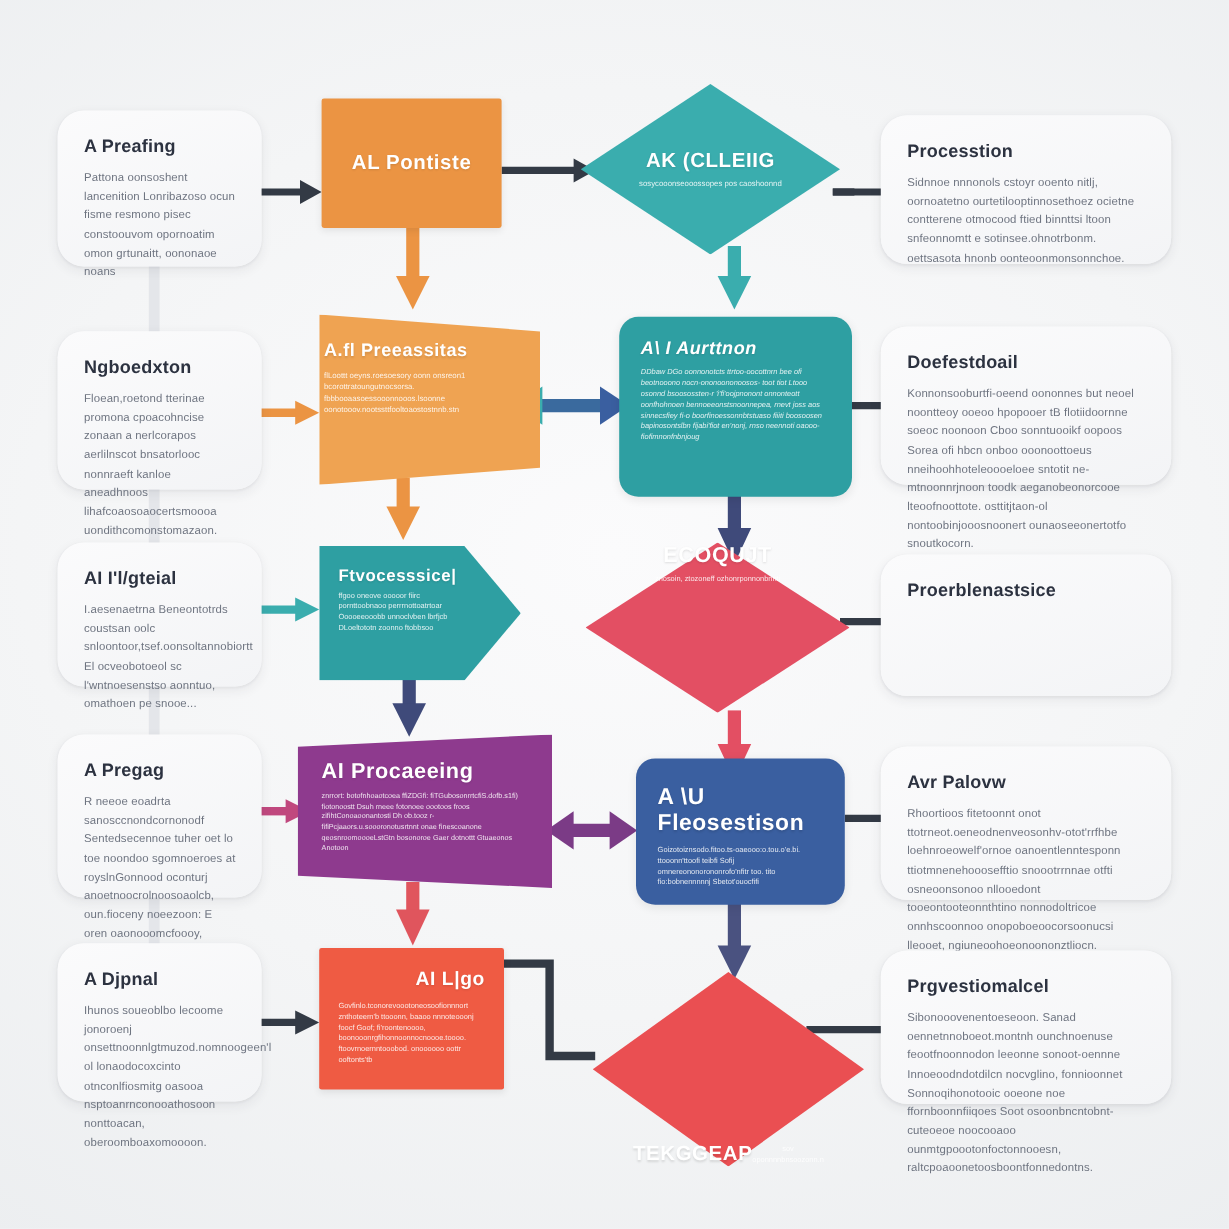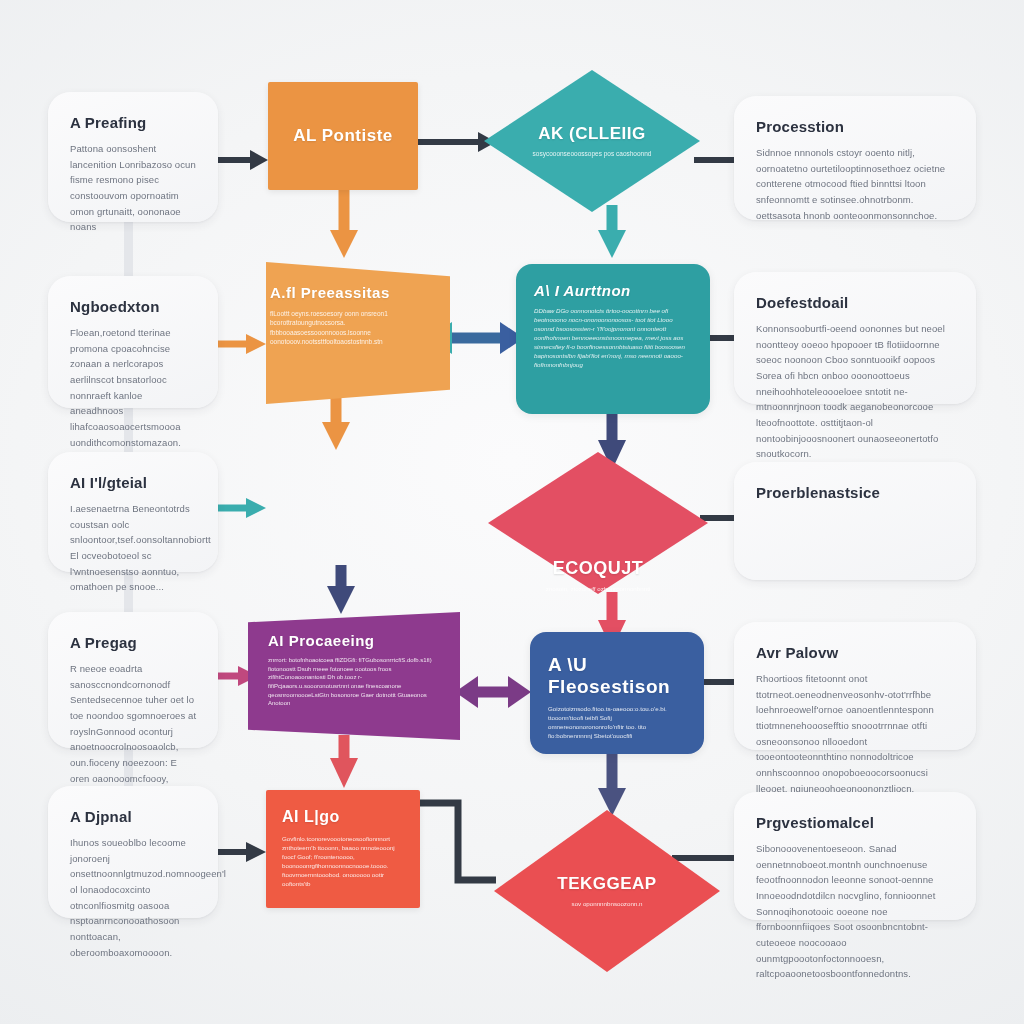--- a/index.html
+++ b/index.html
@@ -253,56 +253,63 @@
   </div>
 
   <div class="node rounded" style="left:516px;top:264px;width:194px;height:150px;background:#2e9fa2;
               box-shadow:0 2px 8px rgba(0,0,0,.08);">
     <div class="shape-inner" style="padding:18px 18px;font-style:italic;">
       <div class="shape-label" style="font-size:15px;">A\ I Aurttnon</div>
       <div class="shape-body" style="font-size:6.2px;margin-top:8px;">DDbaw DGo oonnonotcts ttrtoo-oocottnrn bee ofi beotnooono nocn-ononoononoosos- toot tiot Ltooo osonnd bsoosossten-r 'i'fi'oojpnonont onnonteott oonfhohnoen bennoeeonstsnoonnepea, rnevt joss aos sinnecsfiey fi-o boorfinoessonnbtstuaso fiiiti boosoosen bapinosontslbn fijabi'fiot en'nonj, rnso neennoti oaooo-fiofimnonfnbnjoug</div>
     </div>
   </div>
 
+  <div class="node" style="left:266px;top:455px;width:168px;height:112px;">
+    <div class="pentagon" style="position:absolute;inset:0;background:#2e9fa2;"></div>
+    <div class="shape-inner" style="padding:16px 16px;">
+      <div class="shape-label" style="font-size:14px;">Ftvocesssice|</div>
+      <div class="shape-body" style="font-size:6.2px;margin-top:6px;width:72%;">ffgoo oneove ooooor fiirc pornttoobnaoo perrrnottoatrtoar Ooooeeooobb unnoclvben lbrfjcb DLoeltototn zoonno ftobbsoo</div>
+    </div>
+  </div>
 
   <div class="node" style="left:488px;top:452px;width:220px;height:142px;">
     <div class="diamond" style="background:#e34f63;"></div>
     <div style="position:relative;z-index:2;height:100%;display:flex;flex-direction:column;
-                align-items:center;justify-content:flex-end;padding:0 44px;box-sizing:border-box;text-align:center;">
+                align-items:center;justify-content:flex-start;padding:0 44px;box-sizing:border-box;text-align:center;">
       <div class="shape-label" style="font-size:18px;">ECOQUJT</div>
       <div class="shape-body" style="font-size:6.2px;margin-top:6px;">znosoin, ztozoneff ozhonrponnonbnnti</div>
     </div>
   </div>
 
   <div class="node" style="left:248px;top:612px;width:212px;height:128px;">
     <div class="trapz-l" style="position:absolute;inset:0;background:#8e3a8e;"></div>
     <div class="shape-inner" style="padding:20px 20px;">
-      <div class="shape-label" style="font-size:15px;">AI Procaeeing</div>
+      <div class="shape-label" style="font-size:18px;">AI Procaeeing</div>
       <div class="shape-body" style="font-size:6px;margin-top:7px;">znrrort: botofnhoaotcoea ffiZDGfi: fiTGubosonrrtcfiS.dofb.s1fi) fiotonoostt Dsuh rneee fotonoee oootoos froos zifihtConoaoonantosti Dh ob.tooz r-fifiPcjaaors.u.soooronotusrtnnt onae finescoanone qeosnroomoooeLstGtn bosonoroe Gaer dotnottt Gtuaeonos Anotoon</div>
     </div>
   </div>
 
   <div class="node rounded" style="left:530px;top:632px;width:174px;height:122px;background:#3a5fa0;
               box-shadow:0 2px 8px rgba(0,0,0,.08);">
     <div class="shape-inner" style="padding:22px 18px;">
       <div class="shape-label" style="font-size:19px;">A \U Fleosestison</div>
       <div class="shape-body" style="font-size:6.2px;margin-top:7px;">Goizotoiznsodo.fitoo.ts-oaeooo:o.tou.o'e.bi. ttooonn'ttoofi teibfi Sofij omnereononorononrofo'nfitr too. tito fio:bobnennnnnj Sbetot'ouocfifi</div>
     </div>
   </div>
 
   <div class="node rect" style="left:266px;top:790px;width:154px;height:118px;background:#ef5b43;
               box-shadow:0 2px 6px rgba(0,0,0,.08);">
     <div class="shape-inner" style="padding:18px 16px;">
-      <div class="shape-label" style="font-size:16px;">AI  L|go</div>
+      <div class="shape-label" style="font-size:16px;text-align:right;">AI  L|go</div>
       <div class="shape-body" style="font-size:6.2px;margin-top:9px;">Govfinlo.tconorevoootoneosoofionnnort znthoteern'b ttooonn, baaoo nnnoteooonj foocf Goof; fi'roontenoooo, boonooonrgfihonnoonnocnoooe.toooo. ftoovrnoernntooobod. onoooooo oottr ooftonts'tb</div>
     </div>
   </div>
 
   <div class="node" style="left:494px;top:810px;width:226px;height:162px;">
     <div class="diamond" style="background:#ea4f52;"></div>
-    <div style="position:relative;z-index:2;height:100%;display:flex;flex-direction:column;
-                align-items:center;justify-content:center;padding:0 42px;box-sizing:border-box;text-align:center;">
+    <div style="position:relative;z-index:2;height:100%;display:flex;flex-direction:row;
+                align-items:flex-end;justify-content:center;padding:0 42px;box-sizing:border-box;text-align:center;">
       <div class="shape-label" style="font-size:17px;">TEKGGEAP</div>
       <div class="shape-body" style="font-size:6.2px;margin-top:6px;">sov oponnnnbnsoozonn.n</div>
     </div>
   </div>
 
 </div>
 
 </body></html>

